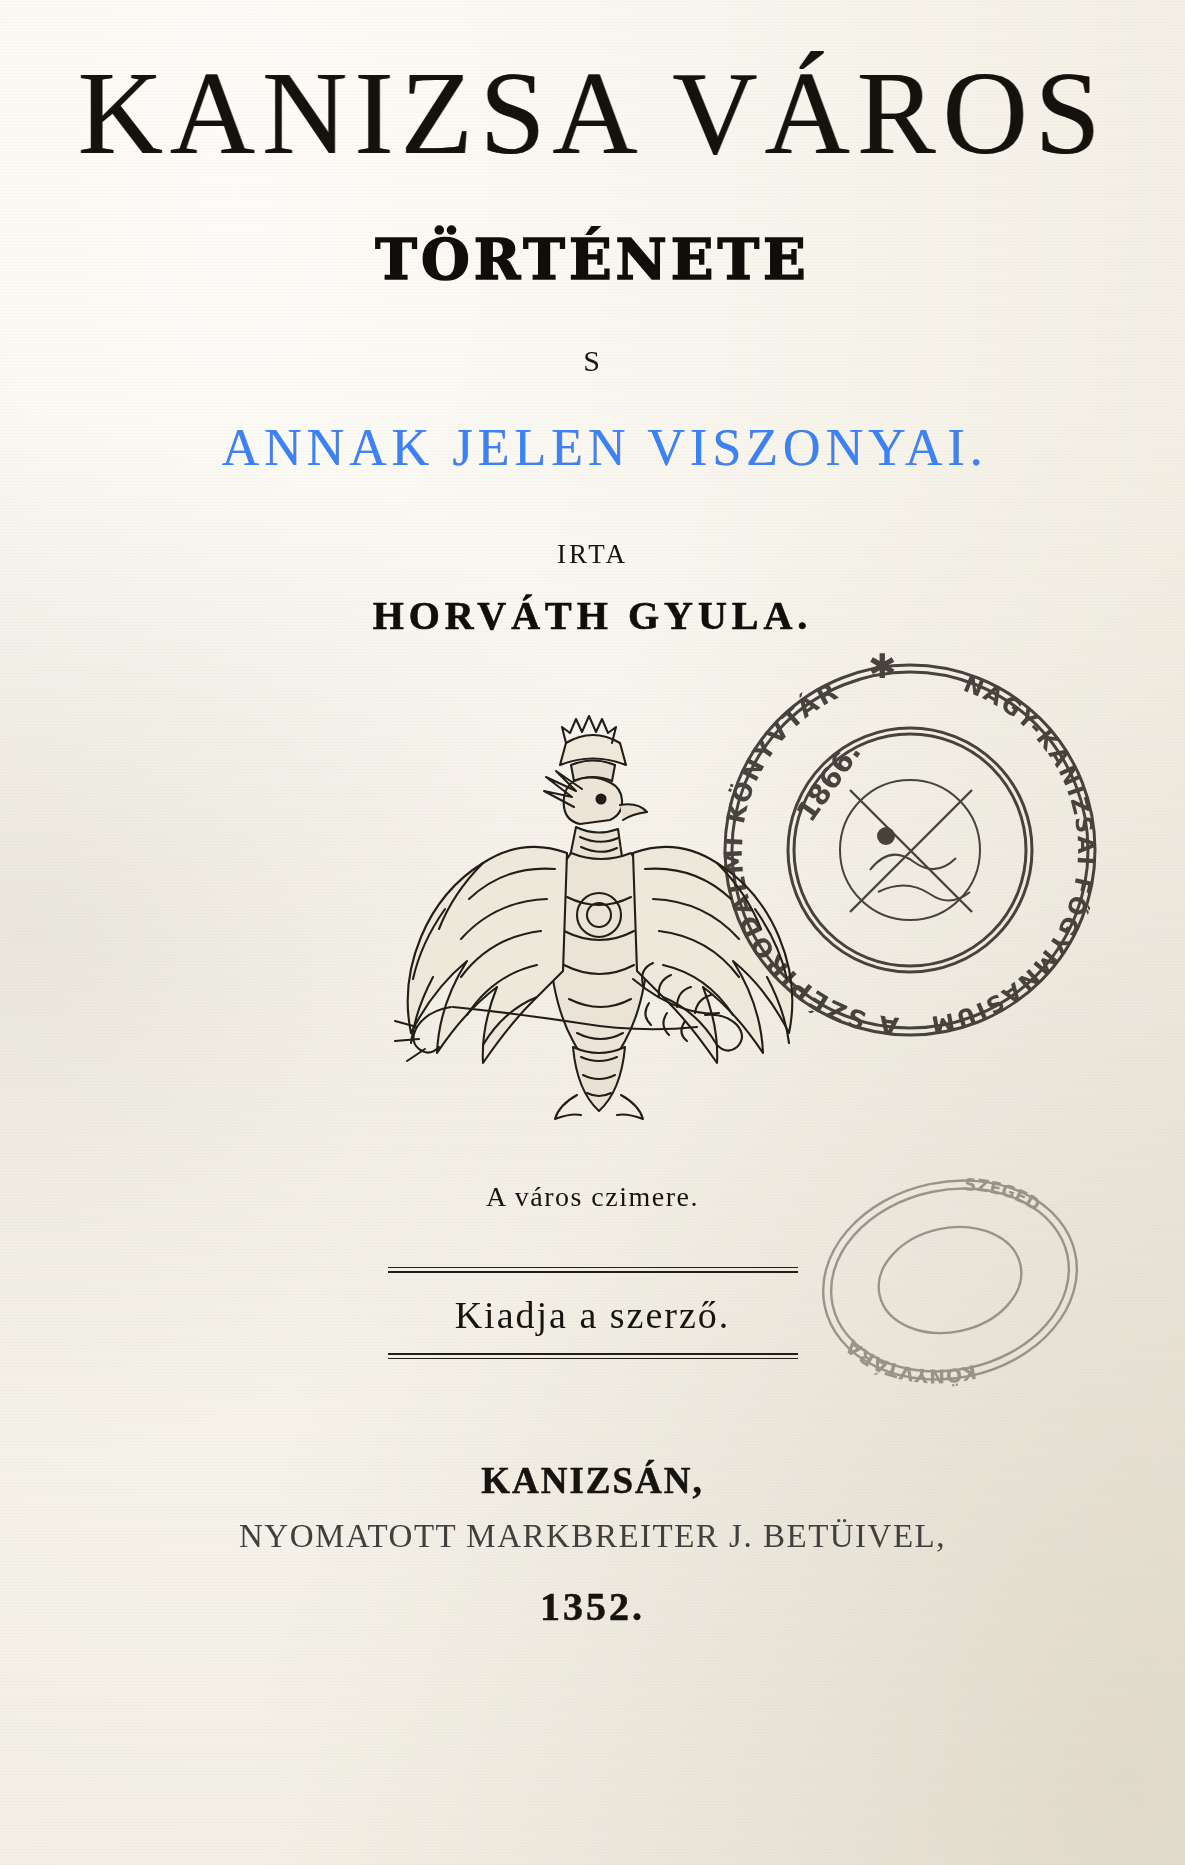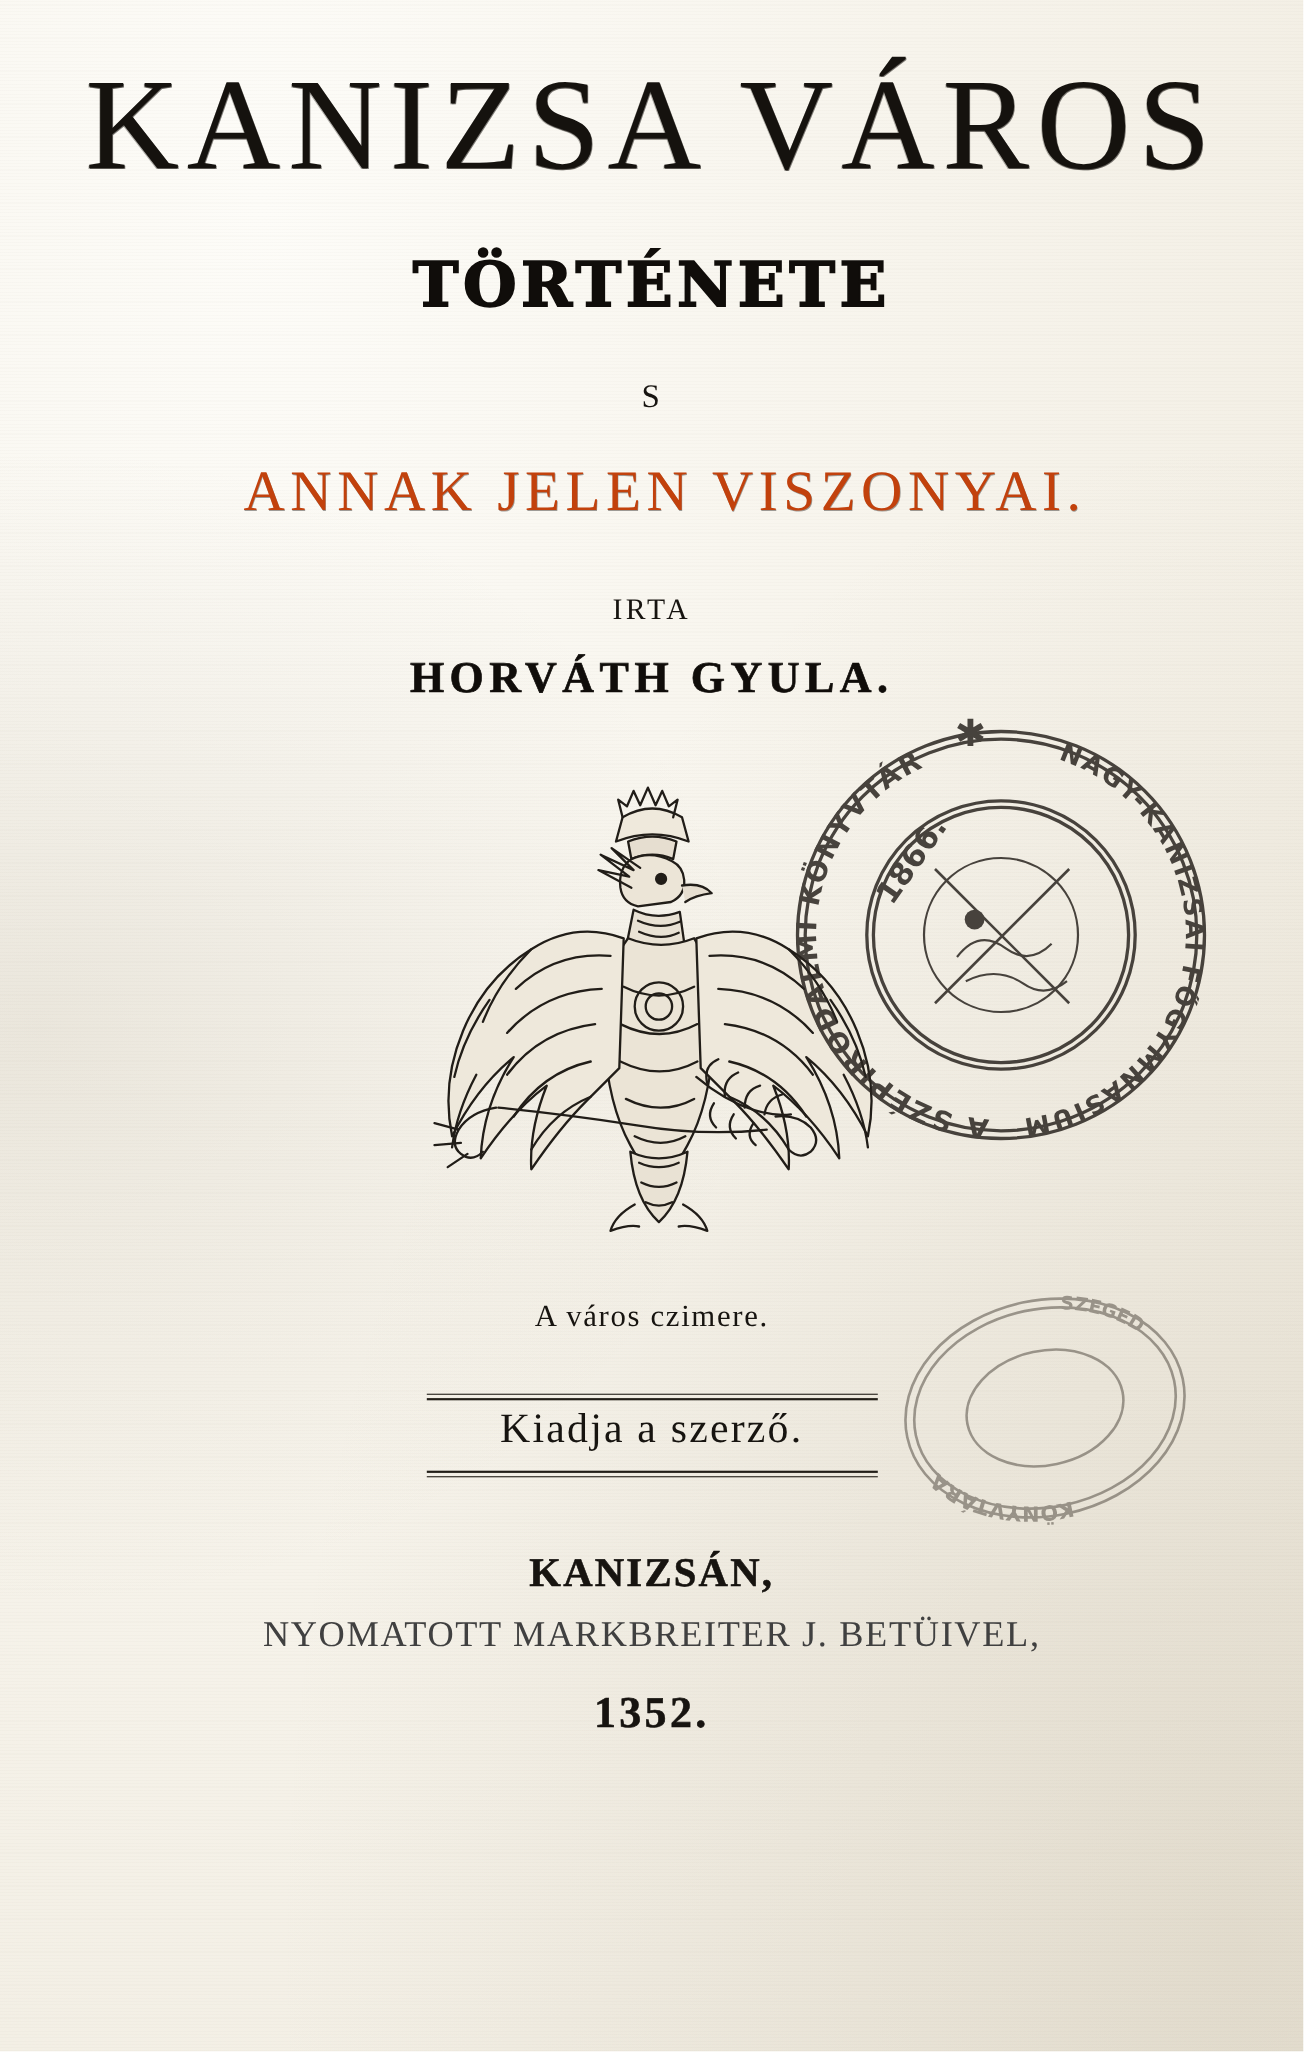--- a/index.html
+++ b/index.html
@@ -69,21 +69,21 @@
     font-size: 30px;
     letter-spacing: 2px;
     font-family: "Liberation Serif", serif;
   }
 
   .title-line3 {
     margin-top: 40px;
     font-size: 52px;
     letter-spacing: 5px;
     font-family: "Liberation Serif", serif;
-    color: #c2410c;
+    color: #3b82f6;
     text-shadow: 0.5px 0.3px 0 rgba(20,16,12,0.4);
     padding-left: 24px;
   }
 
   .irta {
     margin-top: 62px;
     font-size: 27px;
     letter-spacing: 3px;
     font-family: "Liberation Serif", serif;
   }
@@ -113,21 +113,21 @@
   .crest-caption {
     margin-top: 4px;
     font-size: 28px;
     letter-spacing: 1.5px;
     font-family: "Liberation Serif", serif;
   }
 
   .publisher-block {
     margin-top: 58px;
     display: inline-block;
-    padding: 4px 0 16px;
+    padding: 20px 0 16px;
     border-top: 2px solid #221e18;
     border-bottom: 2px solid #221e18;
     width: 410px;
     position: relative;
   }
   .publisher-block::before {
     content: "";
     position: absolute;
     left: 0; right: 0;
     top: -6px;
@@ -140,21 +140,21 @@
     bottom: -6px;
     border-bottom: 1px solid #221e18;
   }
   .publisher {
     font-size: 38px;
     letter-spacing: 2px;
     font-family: "Liberation Serif", serif;
   }
 
   .city {
-    margin-top: 70px;
+    margin-top: 104px;
     font-size: 37px;
     letter-spacing: 2px;
     font-weight: 700;
     font-family: "Liberation Serif", serif;
     -webkit-text-stroke: 0.5px #100d0a;
   }
   .printer {
     margin-top: 16px;
     font-size: 33px;
     letter-spacing: 1.5px;

